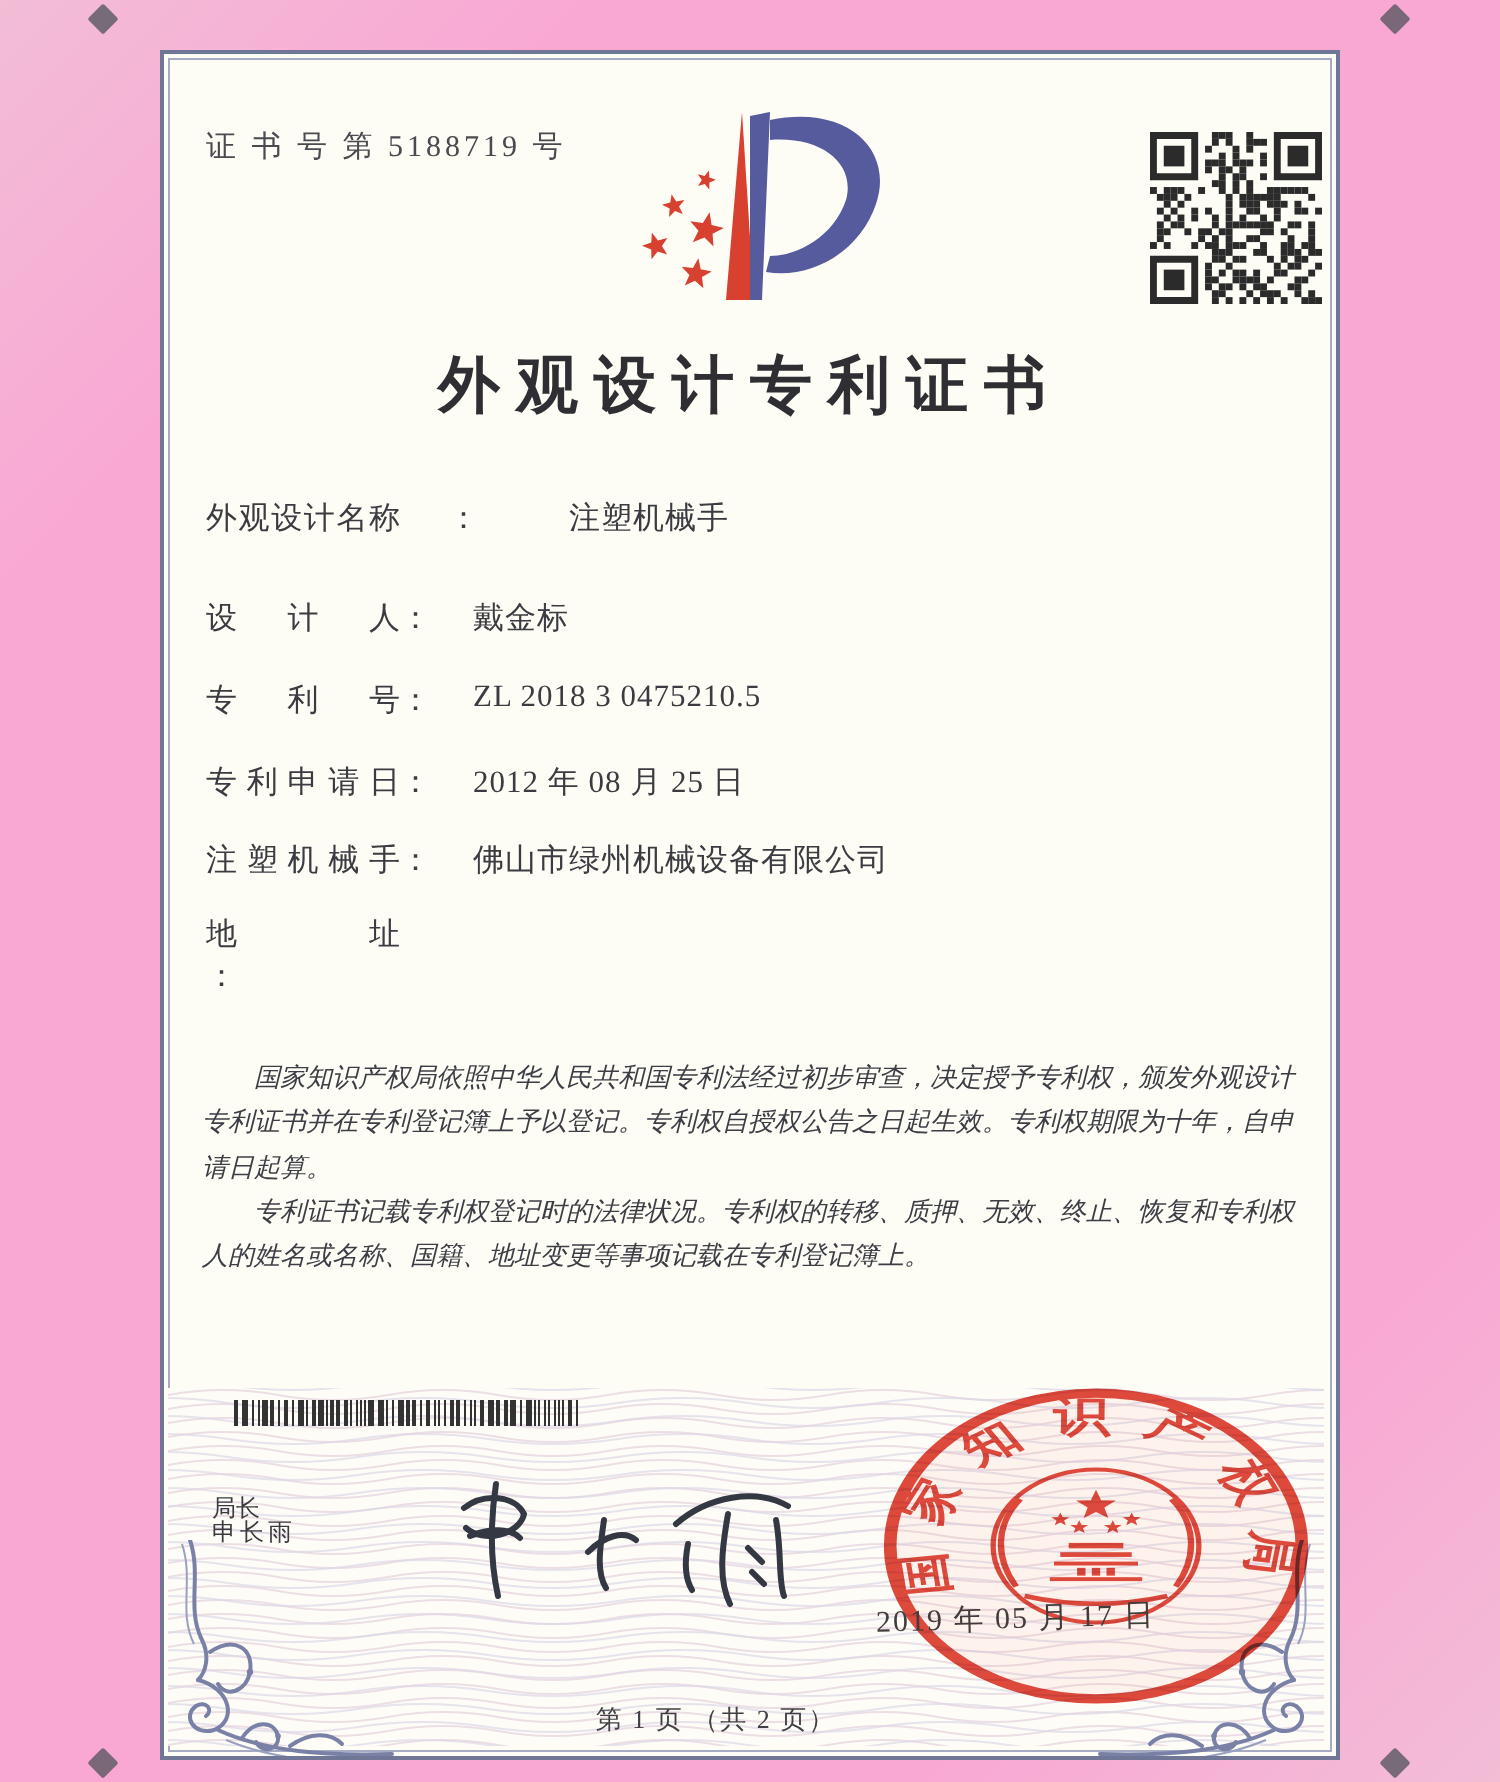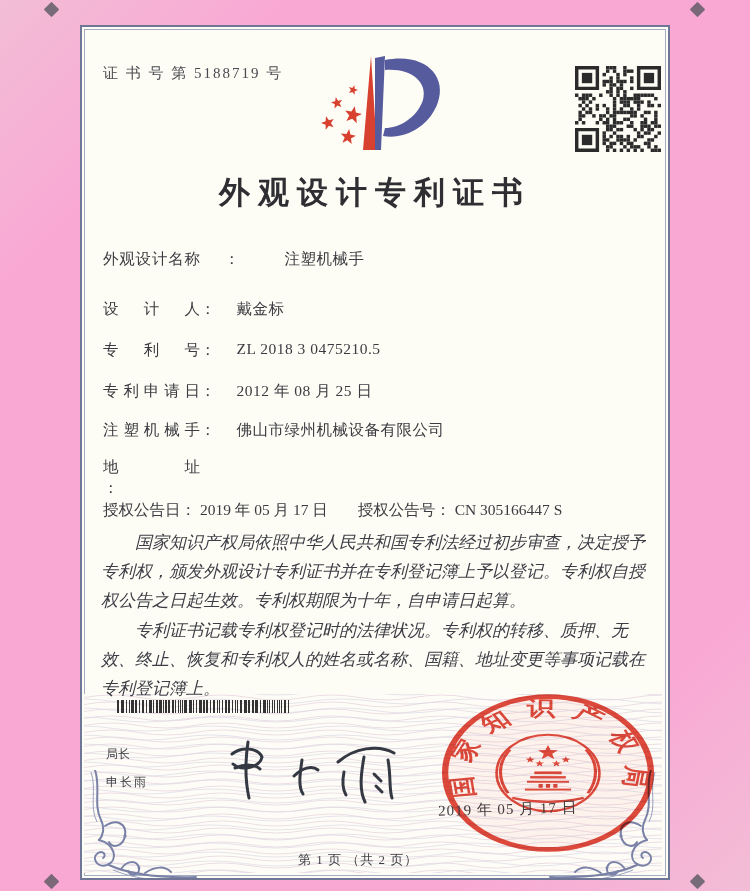--- a/index.html
+++ b/index.html
@@ -21,27 +21,27 @@
   .logo{position:absolute;left:295px;top:48px;width:160px;height:118px;}
   .qr{position:absolute;left:575px;top:66px;width:86px;height:86px;}
   .title{position:absolute;left:0;top:172px;width:750px;text-align:center;
          font-size:31px;font-weight:bold;letter-spacing:8px;color:#2e2e33;}
   .row{position:absolute;left:103px;font-size:15.5px;display:flex;align-items:flex-start;color:#3b3b41;}
   .lab{display:inline-block;width:97px;text-align:justify;text-align-last:justify;}
   .val{margin-left:21px;letter-spacing:.5px;}
   .val .l2{display:block;}
   .grant-row{position:absolute;left:103px;top:500px;font-size:15.5px;display:flex;color:#3b3b41;}
   .grant-row .pair2{margin-left:30px;}
-  .paras{position:absolute;left:101px;top:528px;width:552px;font-size:17px;line-height:1.72;
+  .paras{position:absolute;left:101px;top:528px;width:552px;font-size:13px;line-height:1.72;
          font-style:italic;color:#3d3d46;}
   .paras p{margin:0;text-indent:2em;}
   .barcode{position:absolute;left:117px;top:700px;width:172px;height:13px;}
   .sig-block{position:absolute;left:106px;top:748px;font-size:12px;color:#3a3a40;line-height:1.0;}
   .sig-block .t{display:block;}
-  .sig-block .n{display:block;margin-top:16px;letter-spacing:2px;}
+  .sig-block .n{display:block;letter-spacing:2px;}
   .signature{position:absolute;left:218px;top:732px;width:205px;height:78px;}
   .seal{position:absolute;left:434px;top:688px;width:228px;height:170px;opacity:.92;mix-blend-mode:multiply;}
   .seal-date{position:absolute;left:438px;top:800px;font-size:15px;letter-spacing:1px;color:#433c3c;transform:rotate(-1.5deg);}
   .footer{position:absolute;left:0;top:851px;width:716px;text-align:center;font-size:13px;letter-spacing:1px;color:#3f3f45;}
 </style>
 </head>
 <body>
 
 <div class="page">
 
@@ -348,30 +348,20 @@
   </div>
   <div class="row" style="top:420px;">
     <span class="lab">注塑机械手</span>
       <span>：</span>
     <span class="val">佛山市绿州机械设备有限公司</span>
   </div>
   <div class="row" style="top:457px;flex-direction:column;">
     <span class="lab">地址</span>
       <span>：</span>
   </div>
-  <div class="grant-row">
-    <span>
-      <span>授权公告日</span><span>：</span>
-      <span>2019 年 05 月 17 日</span>
-    </span>
-    <span class="pair2">
-      <span>授权公告号</span><span>：</span>
-      <span>CN 305166447 S</span>
-    </span>
-  </div>
 
   <div class="paras">
     <p>国家知识产权局依照中华人民共和国专利法经过初步审查，决定授予专利权，颁发外观设计专利证书并在专利登记簿上予以登记。专利权自授权公告之日起生效。专利权期限为十年，自申请日起算。</p>
     <p>专利证书记载专利权登记时的法律状况。专利权的转移、质押、无效、终止、恢复和专利权人的姓名或名称、国籍、地址变更等事项记载在专利登记簿上。</p>
   </div>
 
   <svg class="barcode" id="barcode" viewBox="0 0 172 13" preserveAspectRatio="none">
       <rect x="0" y="0" width="2" height="13" fill="#333"></rect>
       <rect x="4" y="0" width="3" height="13" fill="#333"></rect>
       <rect x="9" y="0" width="1" height="13" fill="#333"></rect>

